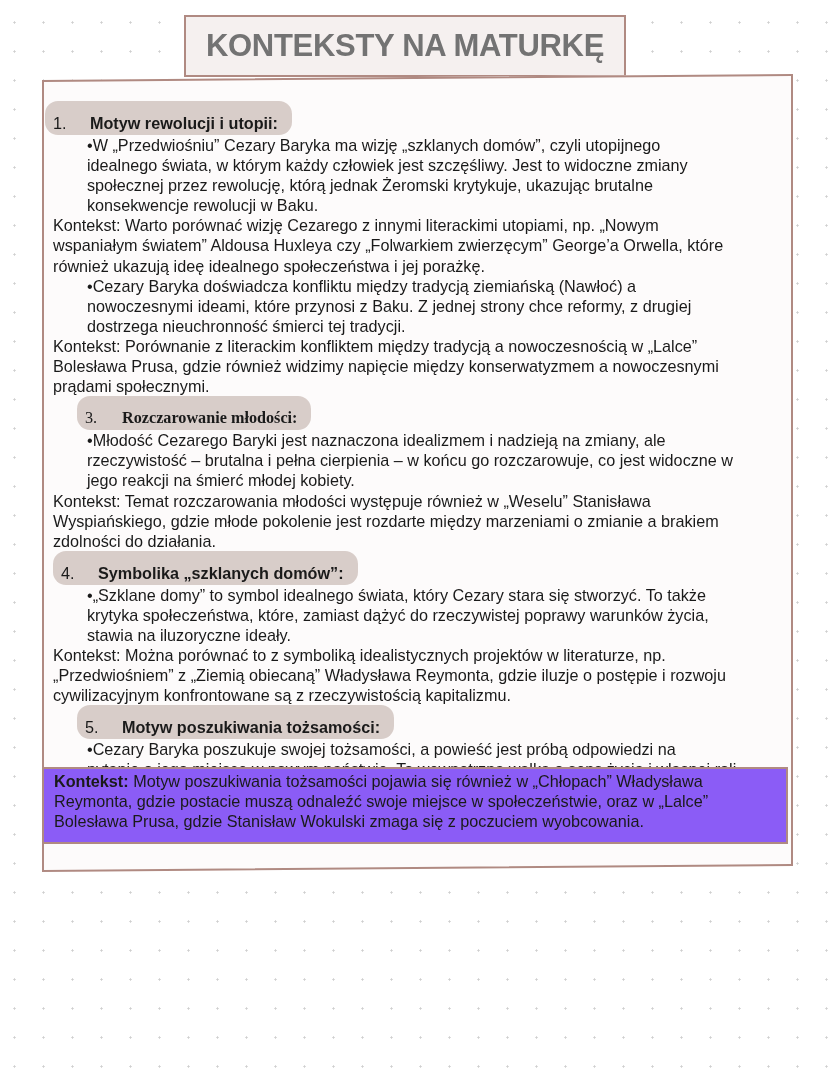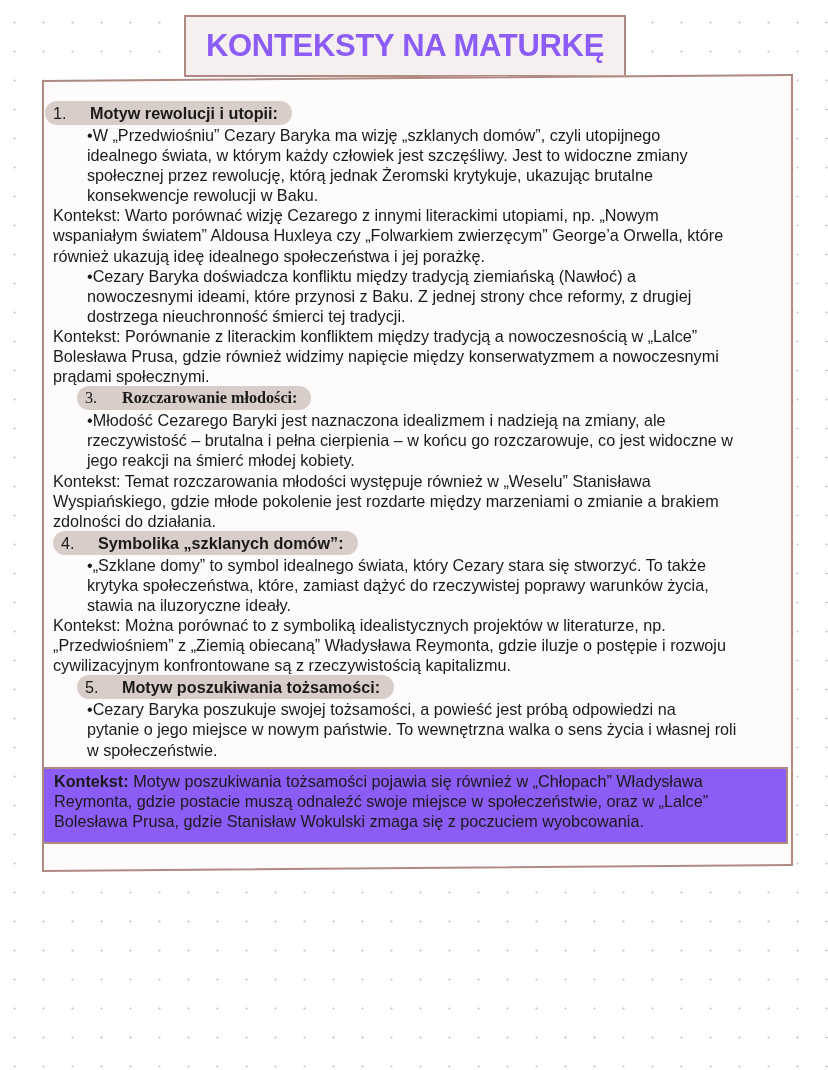--- a/index.html
+++ b/index.html
@@ -11,34 +11,34 @@
     background-position: 0px 8px;
     font-family: "Liberation Sans", sans-serif;
     color:#1a1a1a;
   }
   .title-box {
     position:absolute; left:184px; top:15px; width:442px; height:62px;
     background:#f5f0ef; border:2px solid #b08a82; box-sizing:border-box;
     display:flex; align-items:center; justify-content:center;
   }
   .title-box h1 {
-    margin:0; font-size:31px; font-weight:bold; color:#8b5cf6; letter-spacing:-0.3px;
+    margin:0; font-size:31px; font-weight:bold; color:#737373; letter-spacing:-0.3px;
   }
   .main-box {
     position:absolute; left:42px; top:80px; width:751px; height:792px;
     background:#fdfbfb; border:2px solid #b08a82; box-sizing:border-box;
     transform: skewY(-0.45deg); transform-origin: left top;
   }
   .content {
     position:absolute; left:53px; top:101px; width:730px;
     font-size:16.2px; line-height:20.1px;
   }
   .heading {
     position:relative; display:inline-block; font-weight:bold;
-    background:#d8cdc9; border-radius:13px; padding:2px 14px 2px 8px;
+    background:#d8cdc9; border-radius:13px; padding:12px 14px 2px 8px;
     height:20px; line-height:20px;
   }
   .heading .num { display:inline-block; width:37px; font-weight:normal; }
   .indent { padding-left:34px; }
   .p { margin:0; }
   .ctx-box {
     position:absolute; left:42px; top:767px; width:746px; height:77px;
     background:#8b5cf6; border:2px solid #b08a82; box-sizing:border-box;
     padding:2px 10px; font-size:16.2px; line-height:20.1px;
   }

